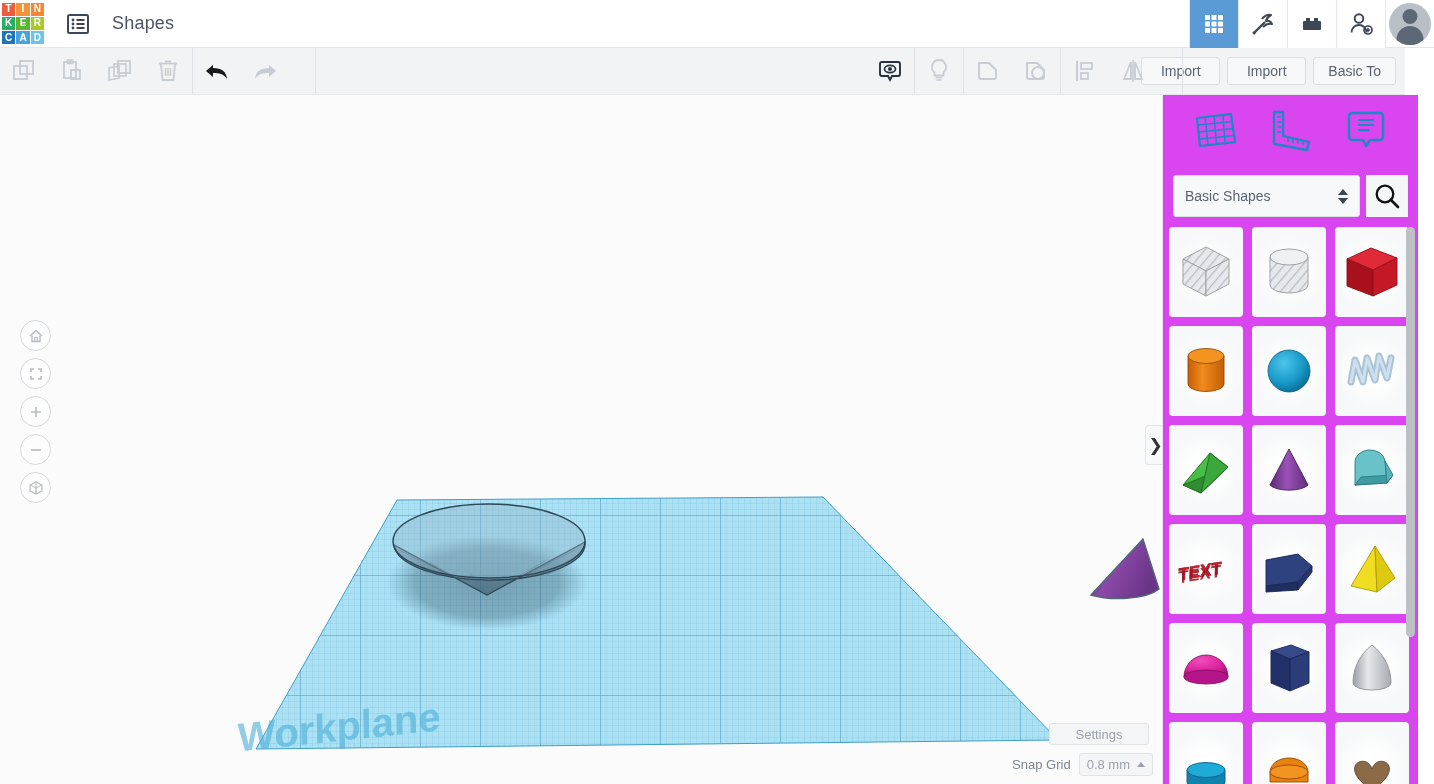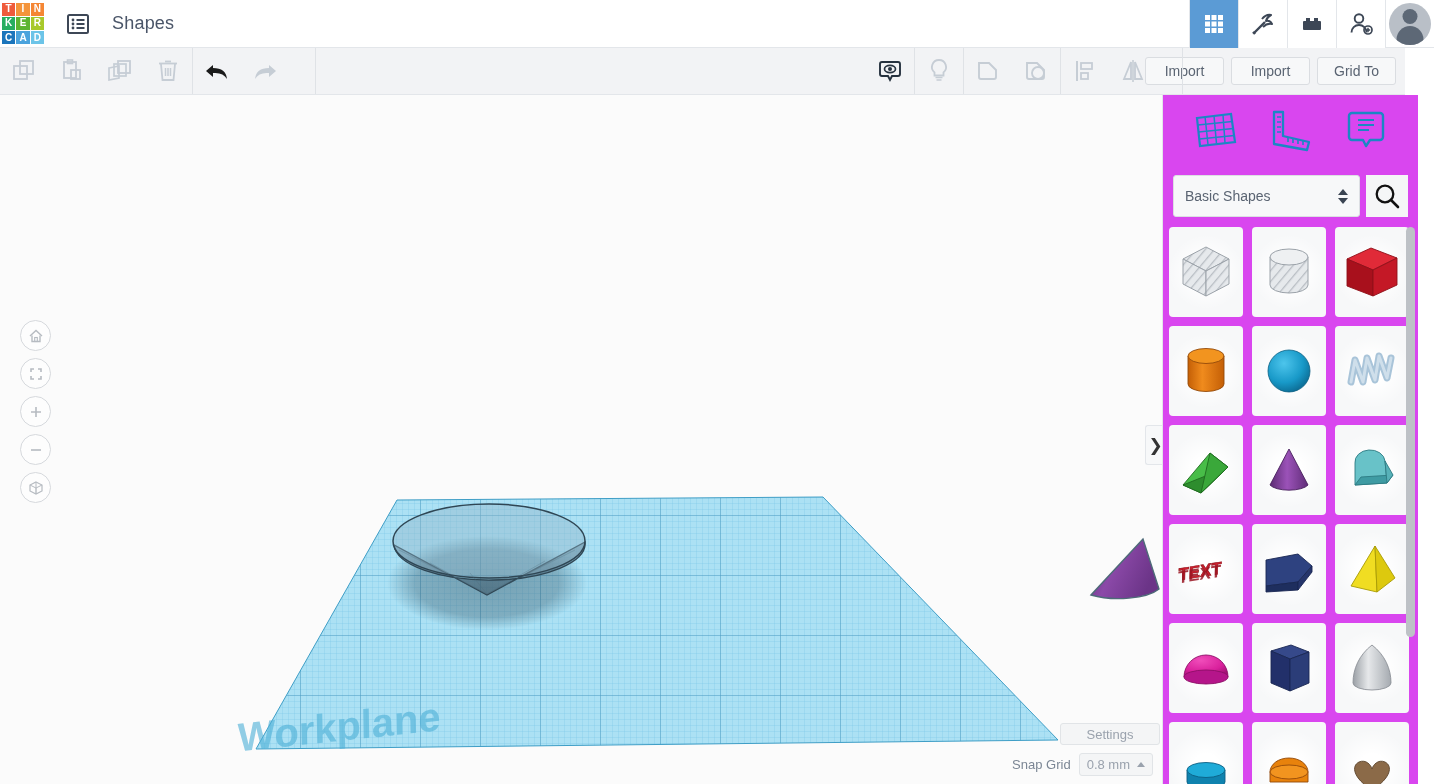--- a/index.html
+++ b/index.html
@@ -110,21 +110,21 @@
   #navbar {
     position: absolute; left: 20px; top: 225px;
     display: flex; flex-direction: column; gap: 7px;
   }
   .nav-btn {
     width: 31px; height: 31px; border-radius: 50%;
     border: 1px solid #d6d9dd; background: #fdfdfd;
     display: flex; align-items: center; justify-content: center;
   }
   #settings-btn {
-    position: absolute; right: 4px; bottom: 39px;
+    position: absolute; right: 15px; bottom: 39px;
     width: 100px; height: 22px;
     background: #f4f5f6; border: 1px solid #e1e4e7; border-radius: 3px;
     color: #9aa2ad; font-size: 13px;
     display: flex; align-items: center; justify-content: center;
   }
   #snapgrid-row {
     position: absolute; right: 11px; bottom: 8px;
     display: flex; align-items: center; gap: 8px;
   }
   #snapgrid-label { color: #7b8694; font-size: 13px; }
@@ -402,21 +402,21 @@
         <path d="M15 4 v22" stroke="#c6cdd5" stroke-width="1.6"></path>
       </svg>
     </div>
 
     <div class="tb-sep" style="margin-left:25px"></div>
   </div>
 
   <div id="toolbar-right">
     <div class="tb-text-btn">Import</div>
     <div class="tb-text-btn">Import</div>
-    <div class="tb-text-btn">Grid To</div>
+    <div class="tb-text-btn">Basic To</div>
   </div>
 </div>
 
 <div id="canvas">
 
   <svg width="1164" height="689" style="position:absolute;left:0;top:0">
     <defs>
       <pattern id="fineGrid" width="6" height="6" patternUnits="userSpaceOnUse">
         <path d="M6 0 L0 0 0 6" fill="none" stroke="#5cb6dd" stroke-width="0.45"></path>
       </pattern>

